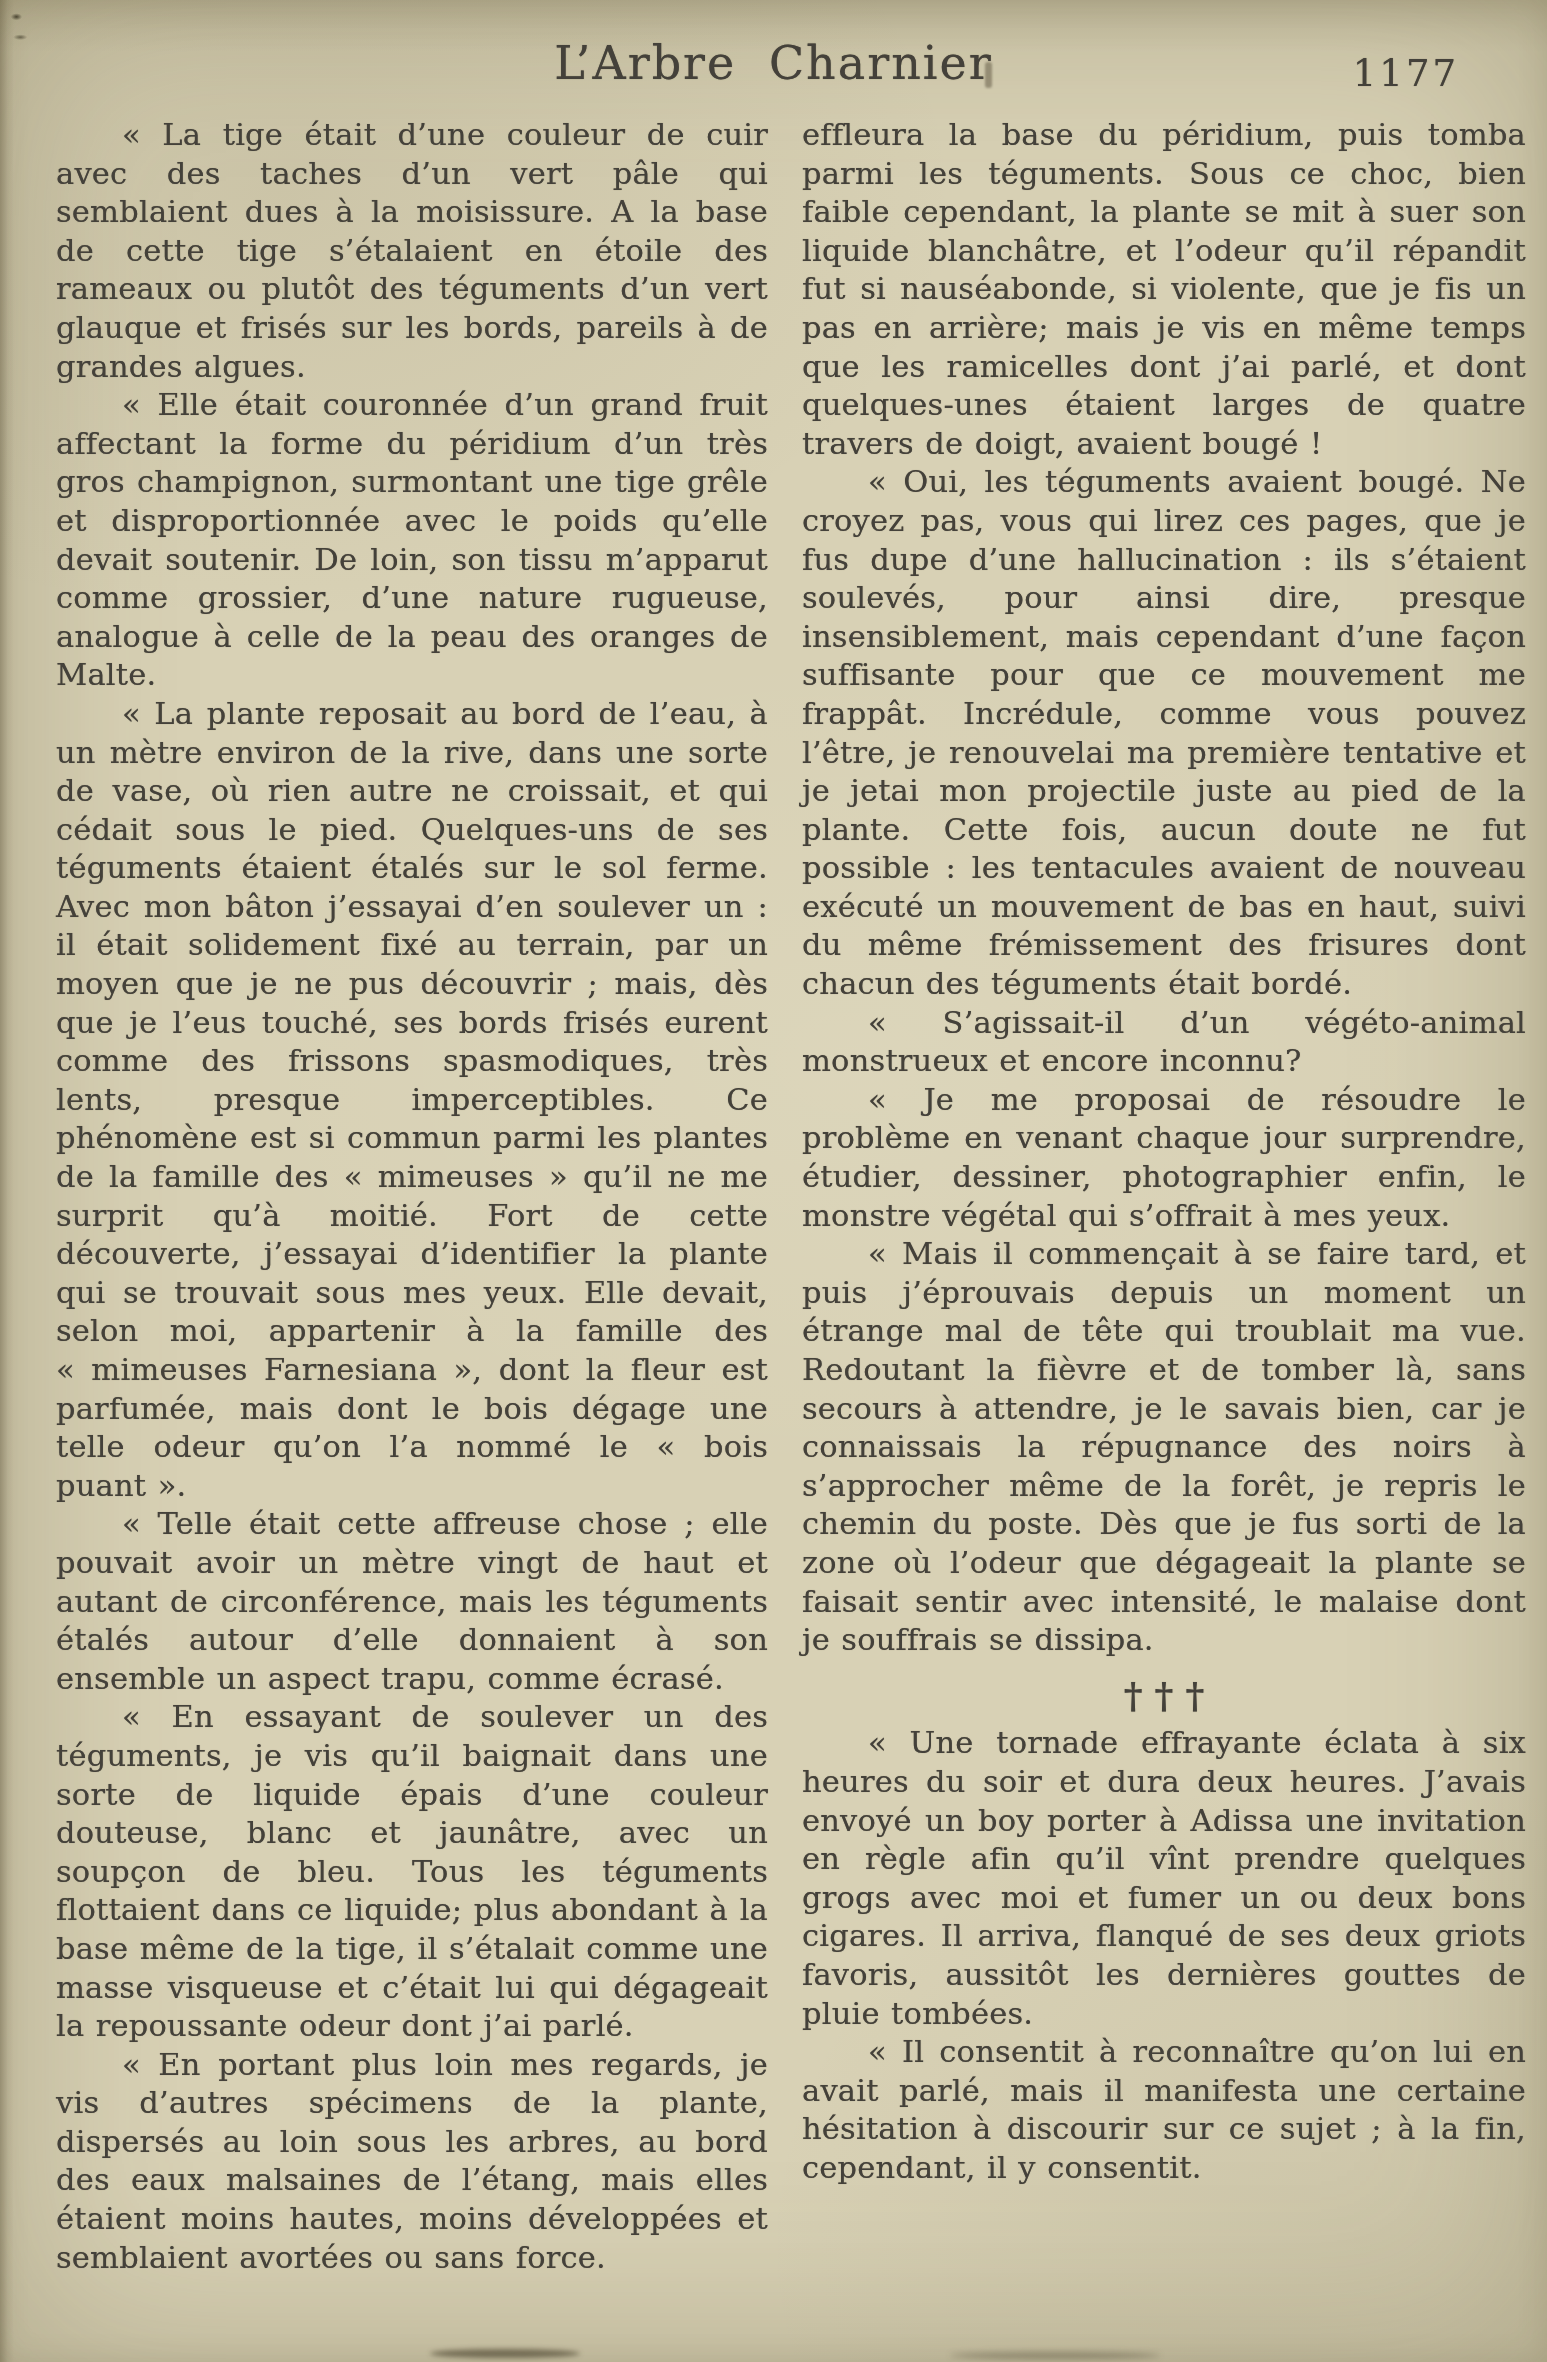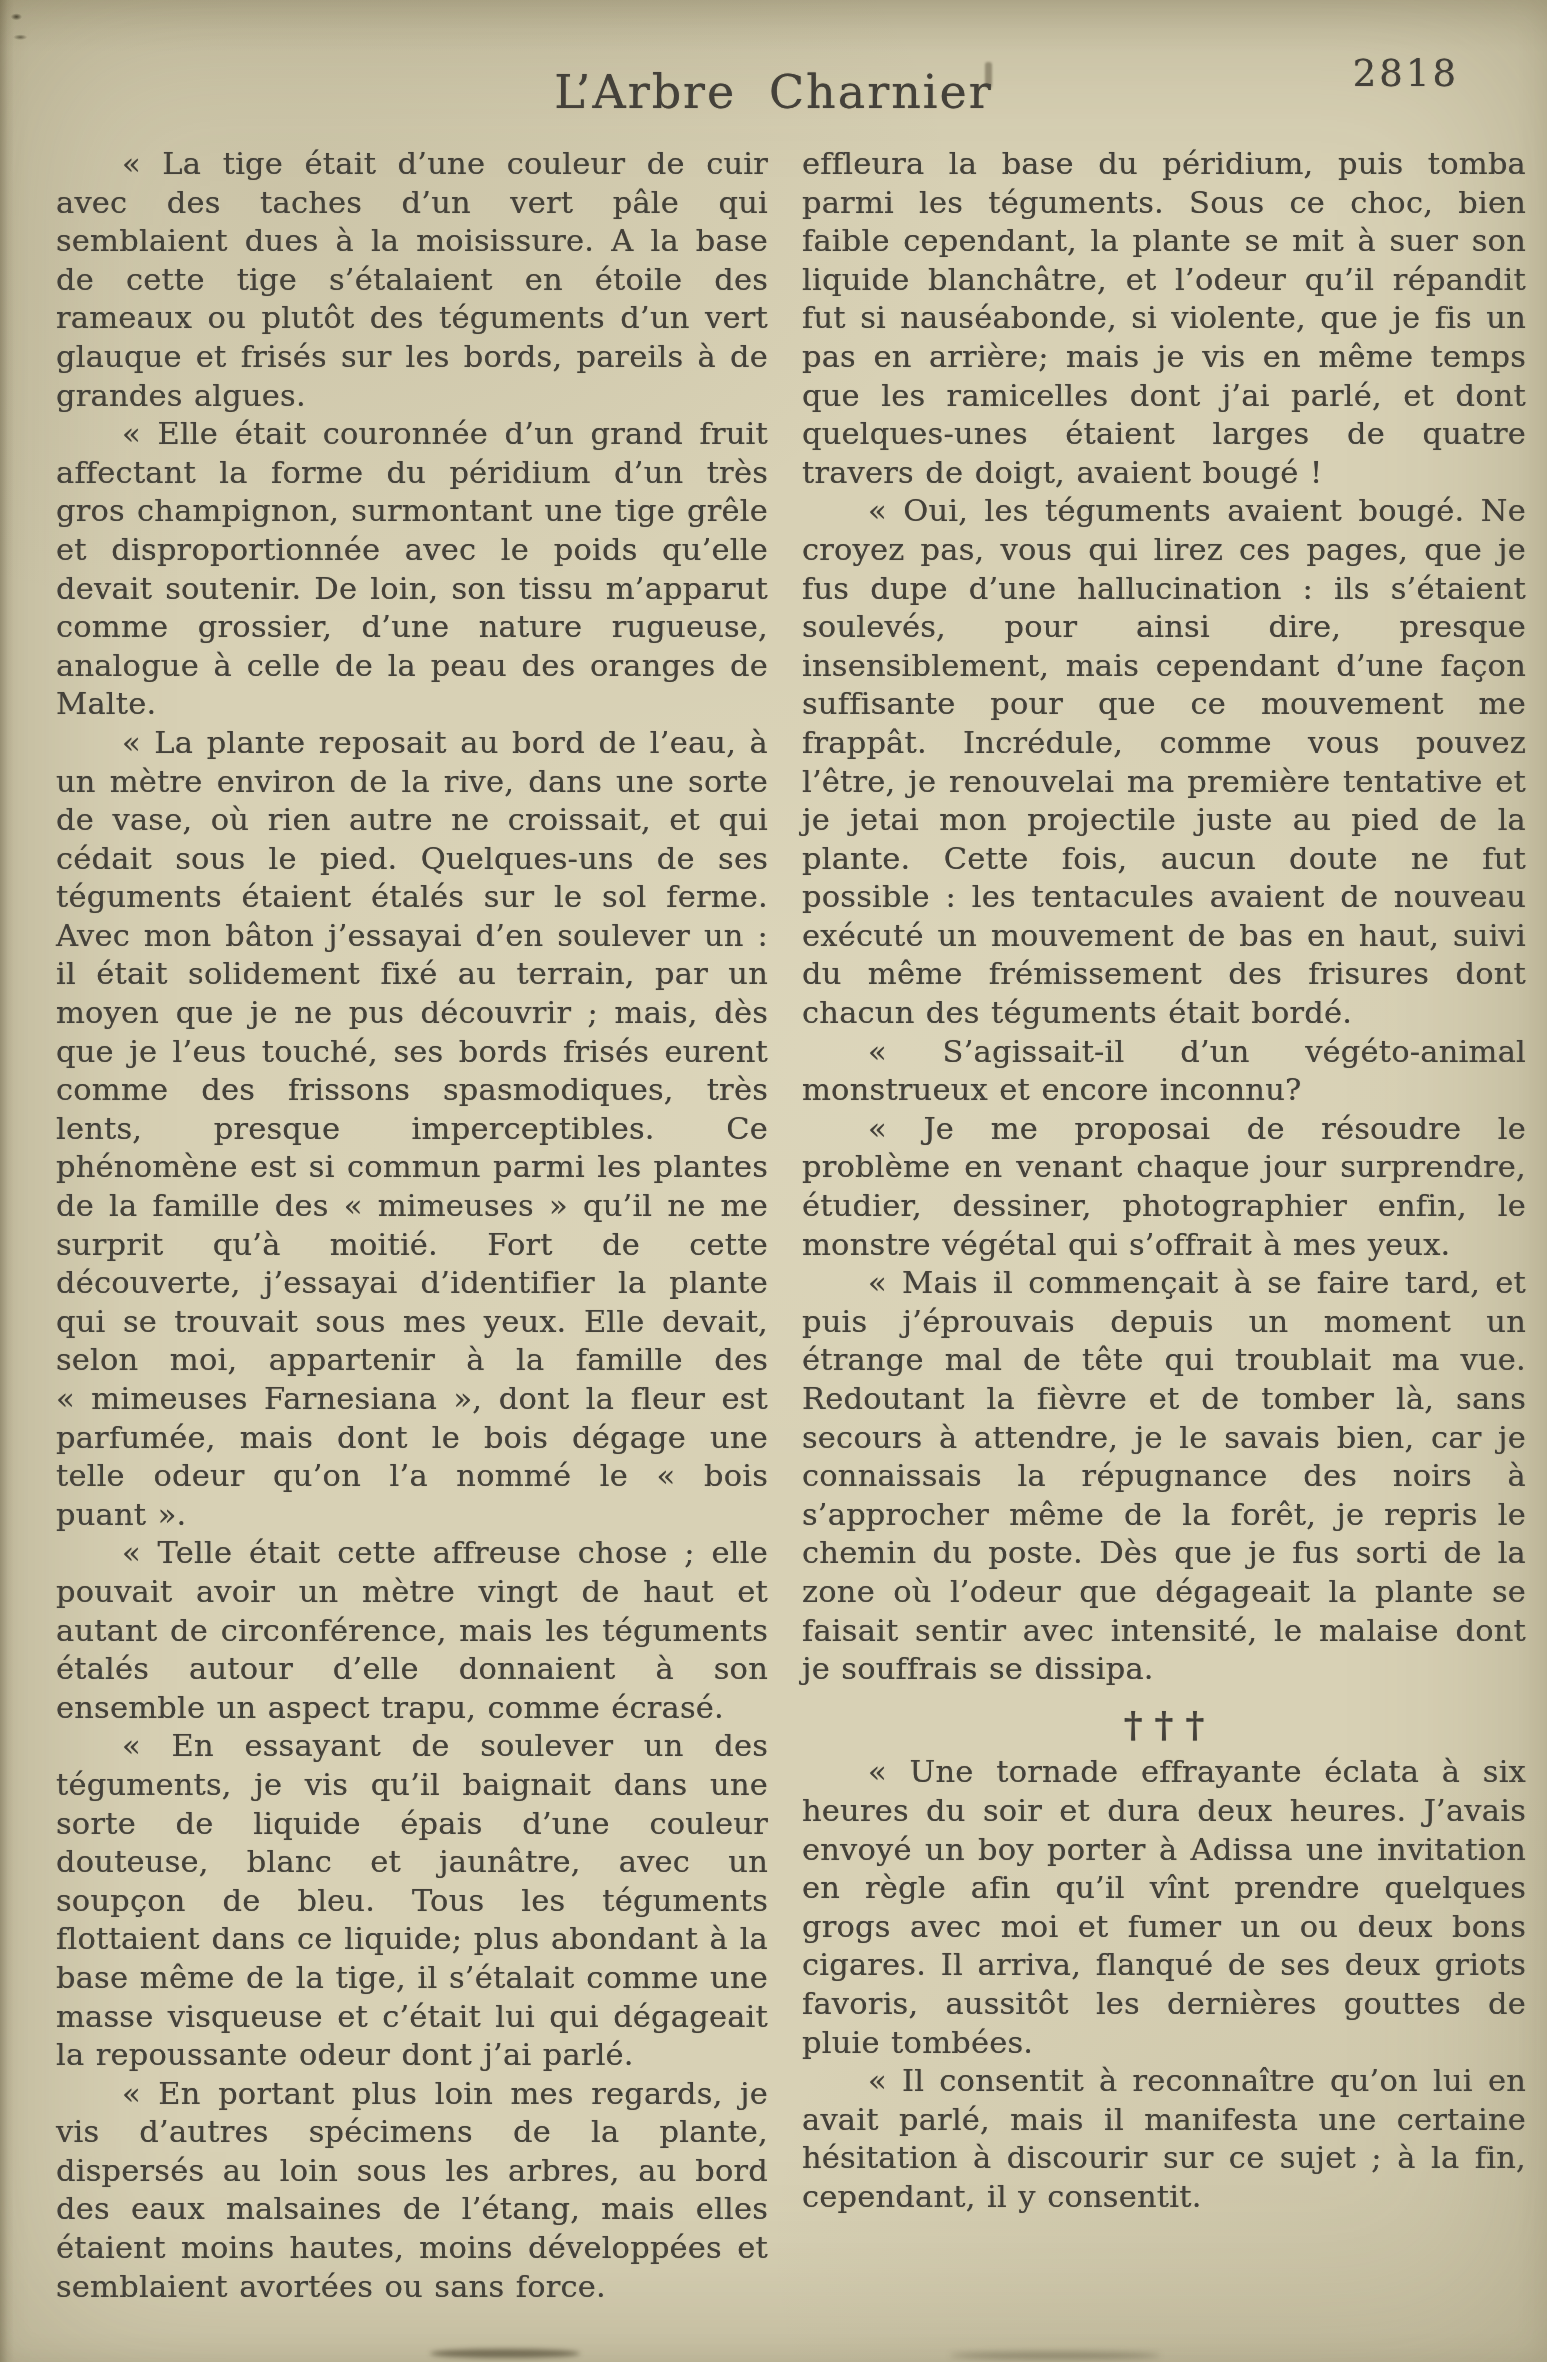--- a/index.html
+++ b/index.html
@@ -15,21 +15,21 @@
     background-image:
       linear-gradient(to bottom, rgba(96,86,52,0.14), rgba(96,86,52,0.0) 2.2%),
       radial-gradient(1100px 700px at 18% 8%,  rgba(100,90,55,0.10), transparent 62%),
       radial-gradient(1000px 800px at 88% 95%, rgba(100,90,55,0.09), transparent 60%),
       radial-gradient(900px 600px  at 55% 45%, rgba(255,252,235,0.10), transparent 70%);
     box-shadow:
       inset 0 0 170px 22px rgba(86,76,44,0.26),
       inset 0 0 30px  rgba(86,76,44,0.16);
     color: var(--ink, #44413a);
   }
-  .header { position: relative; padding-top: 65px; text-align: center; }
+  .header { position: relative; padding-top: 36px; text-align: center; }
   .title {
     margin: 0;
     font-size: 46px; font-weight: normal;
     letter-spacing: 2px; word-spacing: 16px;
     text-shadow: 0 0 0.8px rgba(62,57,45,0.75);
   }
   .folio {
     position: absolute; right: 88px; top: 52px;
     font-size: 37px; letter-spacing: 3px;
     text-shadow: 0 0 0.8px rgba(62,57,45,0.7);
@@ -87,21 +87,21 @@
 <div class="page">
 
   <div class="artifact edge-left"></div>
   <div class="artifact corner-mark"></div>
   <div class="artifact title-tick"></div>
   <div class="artifact bottom-smudge-1"></div>
   <div class="artifact bottom-smudge-2"></div>
 
   <header class="header">
     <h1 class="title">L’Arbre Charnier</h1>
-    <div class="folio">2818</div>
+    <div class="folio">1177</div>
   </header>
 
   <main class="columns">
 
     <section class="col left">
       <p class="indent">«&nbsp;La tige était d’une couleur de cuir avec des taches d’un vert pâle qui semblaient dues à la moisissure. A la base de cette tige s’étalaient en étoile des rameaux ou plutôt des téguments d’un vert glauque et frisés sur les bords, pareils à de grandes algues.</p>
       <p class="indent">«&nbsp;Elle était couronnée d’un grand fruit affectant la forme du péridium d’un très gros champignon, surmontant une tige grêle et disproportionnée avec le poids qu’elle devait soutenir. De loin, son tissu m’apparut comme grossier, d’une nature rugueuse, analogue à celle de la peau des oranges de Malte.</p>
       <p class="indent">«&nbsp;La plante reposait au bord de l’eau, à un mètre environ de la rive, dans une sorte de vase, où rien autre ne croissait, et qui cédait sous le pied. Quelques-uns de ses téguments étaient étalés sur le sol ferme. Avec mon bâton j’essayai d’en soulever un&nbsp;: il était solidement fixé au terrain, par un moyen que je ne pus découvrir&nbsp;; mais, dès que je l’eus touché, ses bords frisés eurent comme des frissons spasmodiques, très lents, presque imperceptibles. Ce phénomène est si commun parmi les plantes de la famille des «&nbsp;mimeuses&nbsp;» qu’il ne me surprit qu’à moitié. Fort de cette découverte, j’essayai d’identifier la plante qui se trouvait sous mes yeux. Elle devait, selon moi, appartenir à la famille des «&nbsp;mimeuses Farnesiana&nbsp;», dont la fleur est parfumée, mais dont le bois dégage une telle odeur qu’on l’a nommé le «&nbsp;bois puant&nbsp;».</p>
       <p class="indent">«&nbsp;Telle était cette affreuse chose&nbsp;; elle pouvait avoir un mètre vingt de haut et autant de circonférence, mais les téguments étalés autour d’elle donnaient à son ensemble un aspect trapu, comme écrasé.</p>
       <p class="indent">«&nbsp;En essayant de soulever un des téguments, je vis qu’il baignait dans une sorte de liquide épais d’une couleur douteuse, blanc et jaunâtre, avec un soupçon de bleu. Tous les téguments flottaient dans ce liquide; plus abondant à la base même de la tige, il s’étalait comme une masse visqueuse et c’était lui qui dégageait la repoussante odeur dont j’ai parlé.</p>

